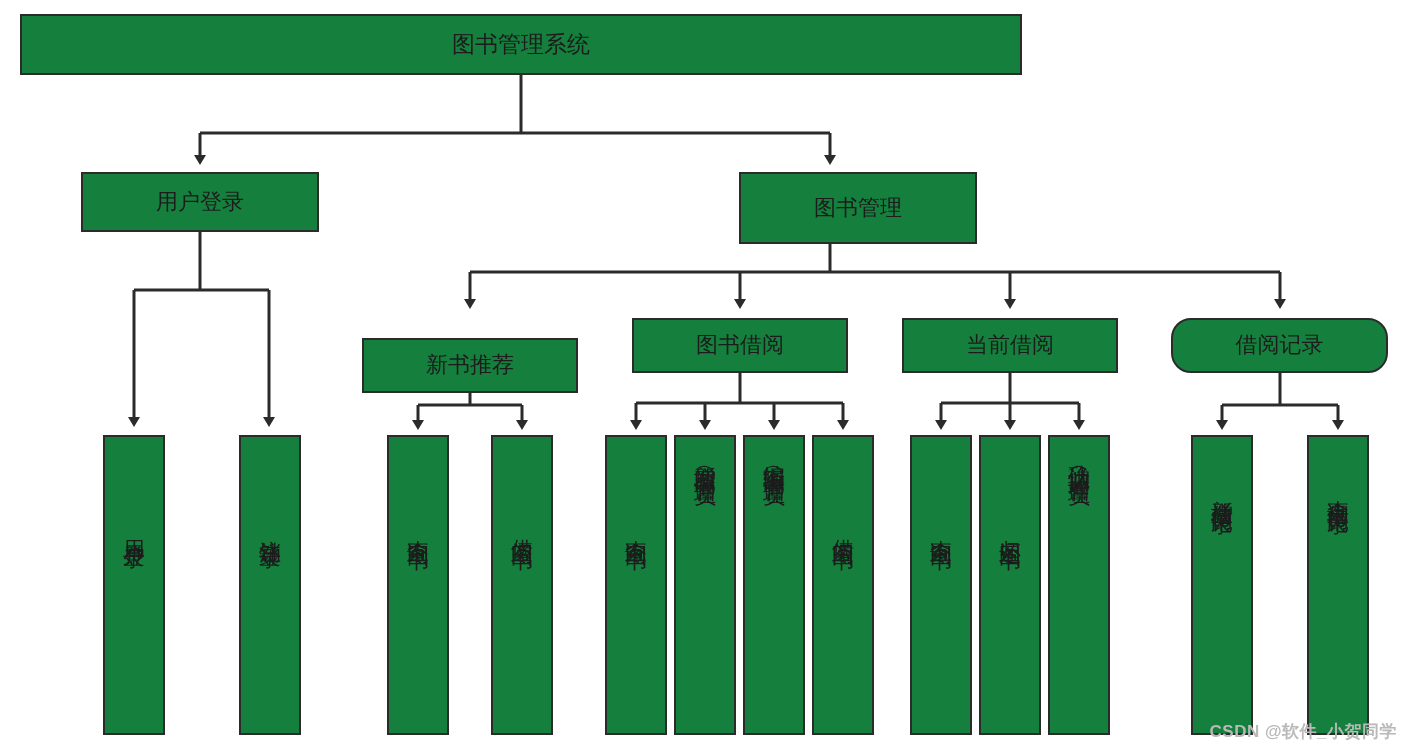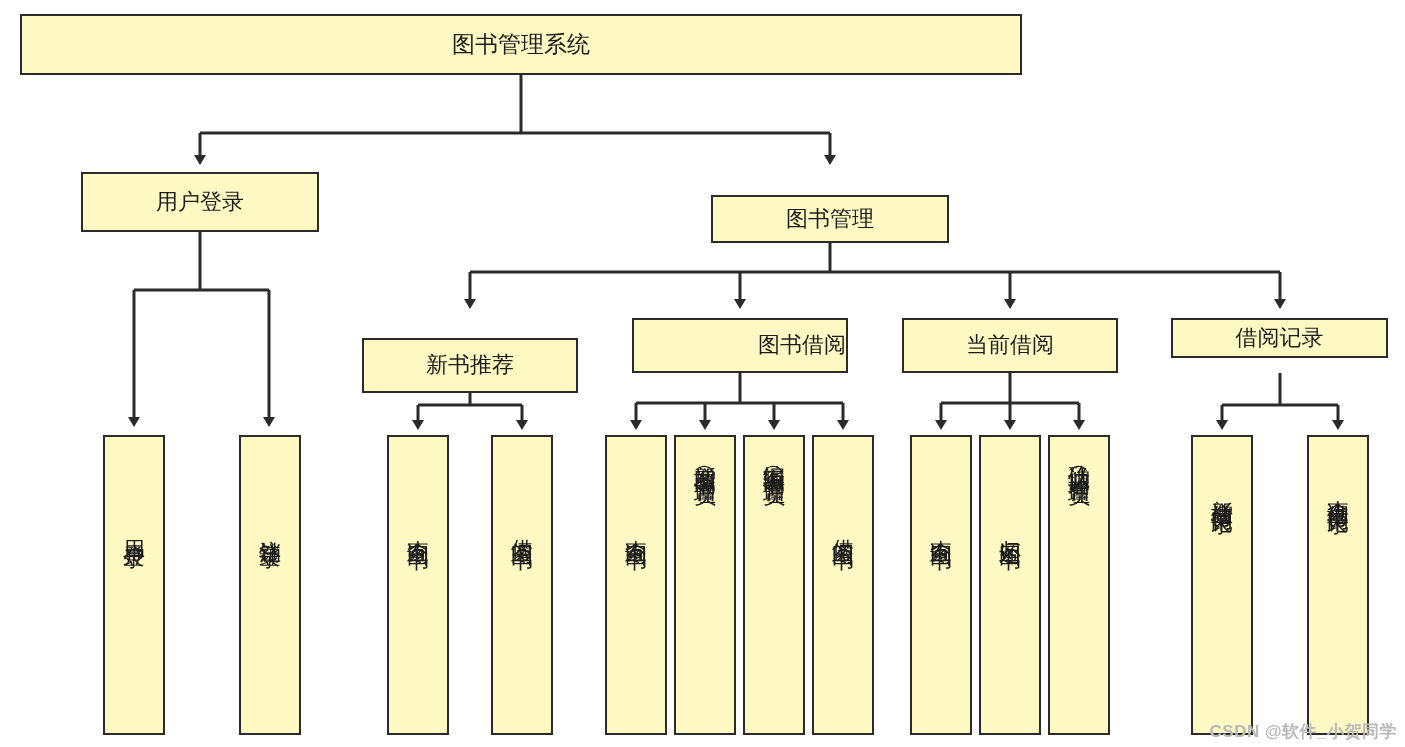--- a/index.html
+++ b/index.html
@@ -21,21 +21,21 @@
   #edges {
     position: absolute;
     left: 0;
     top: 0;
     width: 1405px;
     height: 747px;
   }
   .node {
     position: absolute;
     box-sizing: border-box;
-    background: #fef9c3;
+    background: #15803d;
     border: 2px solid #2b2b2b;
     display: flex;
     align-items: center;
     justify-content: center;
     z-index: 2;
   }
   .node .lbl {
     color: #1c1c1c;
     white-space: nowrap;
     line-height: 1.1;
@@ -126,34 +126,34 @@
     </g>
   </svg>
 
   <div class="node root h" style="left:20px; top:14px; width:1002px; height:61px;">
     <span class="lbl">图书管理系统</span>
   </div>
 
   <div class="node h" style="left:81px; top:172px; width:238px; height:60px;">
     <span class="lbl">用户登录</span>
   </div>
-  <div class="node h" style="left:711px; top:172px; width:238px; height:48px;margin-top:23px;">
+  <div class="node h" style="left:739px; top:172px; width:238px; height:72px;">
     <span class="lbl">图书管理</span>
   </div>
 
   <div class="node h" style="left:362px; top:318px; width:216px; height:55px;margin-top:20px;">
     <span class="lbl">新书推荐</span>
   </div>
-  <div class="node h" style="left:632px; top:318px; width:216px; height:55px;justify-content:flex-end;">
+  <div class="node h" style="left:632px; top:318px; width:216px; height:55px;">
     <span class="lbl">图书借阅</span>
   </div>
   <div class="node h" style="left:902px; top:318px; width:216px; height:55px;">
     <span class="lbl">当前借阅</span>
   </div>
-  <div class="node h" style="left:1171px; top:318px; width:217px; height:40px;">
+  <div class="node h" style="left:1171px; top:318px; width:217px; height:55px;border-radius:20px;">
     <span class="lbl">借阅记录</span>
   </div>
 
   <div class="node v" style="left:103px; top:435px; width:62px; height:300px; padding-top:85px;">
     <span class="lbl">用户登录</span>
   </div>
   <div class="node v" style="left:239px; top:435px; width:62px; height:300px; padding-top:85px;">
     <span class="lbl">注销登录</span>
   </div>
 

